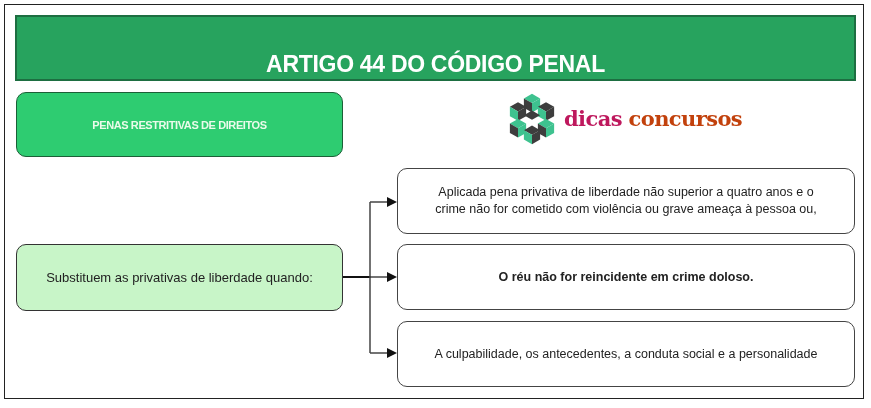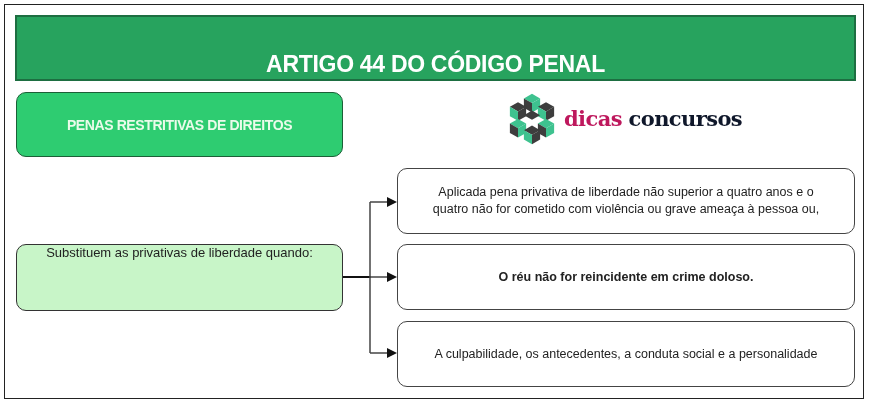--- a/index.html
+++ b/index.html
@@ -21,38 +21,38 @@
       color: #ffffff; font-weight: bold; font-size: 23px; letter-spacing: -0.3px;
       white-space: nowrap;
       margin-top: 32px;
     }
     .section-box {
       position: absolute; left: 16px; top: 92px; width: 327px; height: 65px;
       background: #2ecc71; border: 1.5px solid #1c5f37; border-radius: 10px;
       box-sizing: border-box; display: flex; align-items: center; justify-content: center;
     }
     .section-label {
-      color: #eafbea; font-weight: bold; font-size: 14px; letter-spacing: -0.4px;
+      color: #eafbea; font-weight: bold; font-size: 11px; letter-spacing: -0.4px;
       white-space: nowrap;
     }
     .logo {
       position: absolute; left: 504px; top: 90px; height: 56px;
       display: flex; align-items: center;
     }
     .logo svg { width: 56px; height: 56px; }
     .logo-text {
       margin-left: 4px; font-family: "DejaVu Serif", serif; font-weight: bold;
       font-size: 21px; letter-spacing: -0.6px; white-space: nowrap;
     }
     .logo-w1 { color: #be185d; }
-    .logo-w2 { color: #0f172a; }
+    .logo-w2 { color: #c2410c; }
     .cond-box {
       position: absolute; left: 16px; top: 244px; width: 327px; height: 67px;
       background: #c8f5c8; border: 1.5px solid #333; border-radius: 10px;
-      box-sizing: border-box; display: flex; justify-content: center;
+      box-sizing: border-box; display: flex; align-items: center; justify-content: center;
     }
     .cond-text { color: #222; font-size: 13px; white-space: nowrap; }
     .item-box {
       position: absolute; left: 397px; width: 458px; height: 66px;
       background: #ffffff; border: 1.5px solid #444; border-radius: 10px;
       box-sizing: border-box; display: flex; flex-direction: column;
       align-items: center; justify-content: center;
     }
     .item-line {
       display: block; color: #222; font-size: 12.5px; line-height: 17px;
@@ -115,21 +115,21 @@
   <line x1="370" y1="202" x2="390" y2="202" stroke="#444" stroke-width="1.5"></line>
   <line x1="370" y1="277" x2="390" y2="277" stroke="#444" stroke-width="1.5"></line>
   <line x1="370" y1="353" x2="390" y2="353" stroke="#444" stroke-width="1.5"></line>
   <polygon points="387,197 397,202 387,207" fill="#111"></polygon>
   <polygon points="387,272 397,277 387,282" fill="#111"></polygon>
   <polygon points="387,348 397,353 387,358" fill="#111"></polygon>
 </svg>
 
 <div class="item-box" style="top:168px;">
   <span class="item-line">Aplicada pena privativa de liberdade não superior a quatro anos e o</span>
-  <span class="item-line">quatro não for cometido com violência ou grave ameaça à pessoa ou,</span>
+  <span class="item-line">crime não for cometido com violência ou grave ameaça à pessoa ou,</span>
 </div>
 
 <div class="item-box" style="top:244px;font-weight:bold;">
   <span class="item-line">O réu não for reincidente em crime doloso.</span>
 </div>
 
 <div class="item-box" style="top:321px;">
   <span class="item-line">A culpabilidade, os antecedentes, a conduta social e a personalidade</span>
 </div>
 

